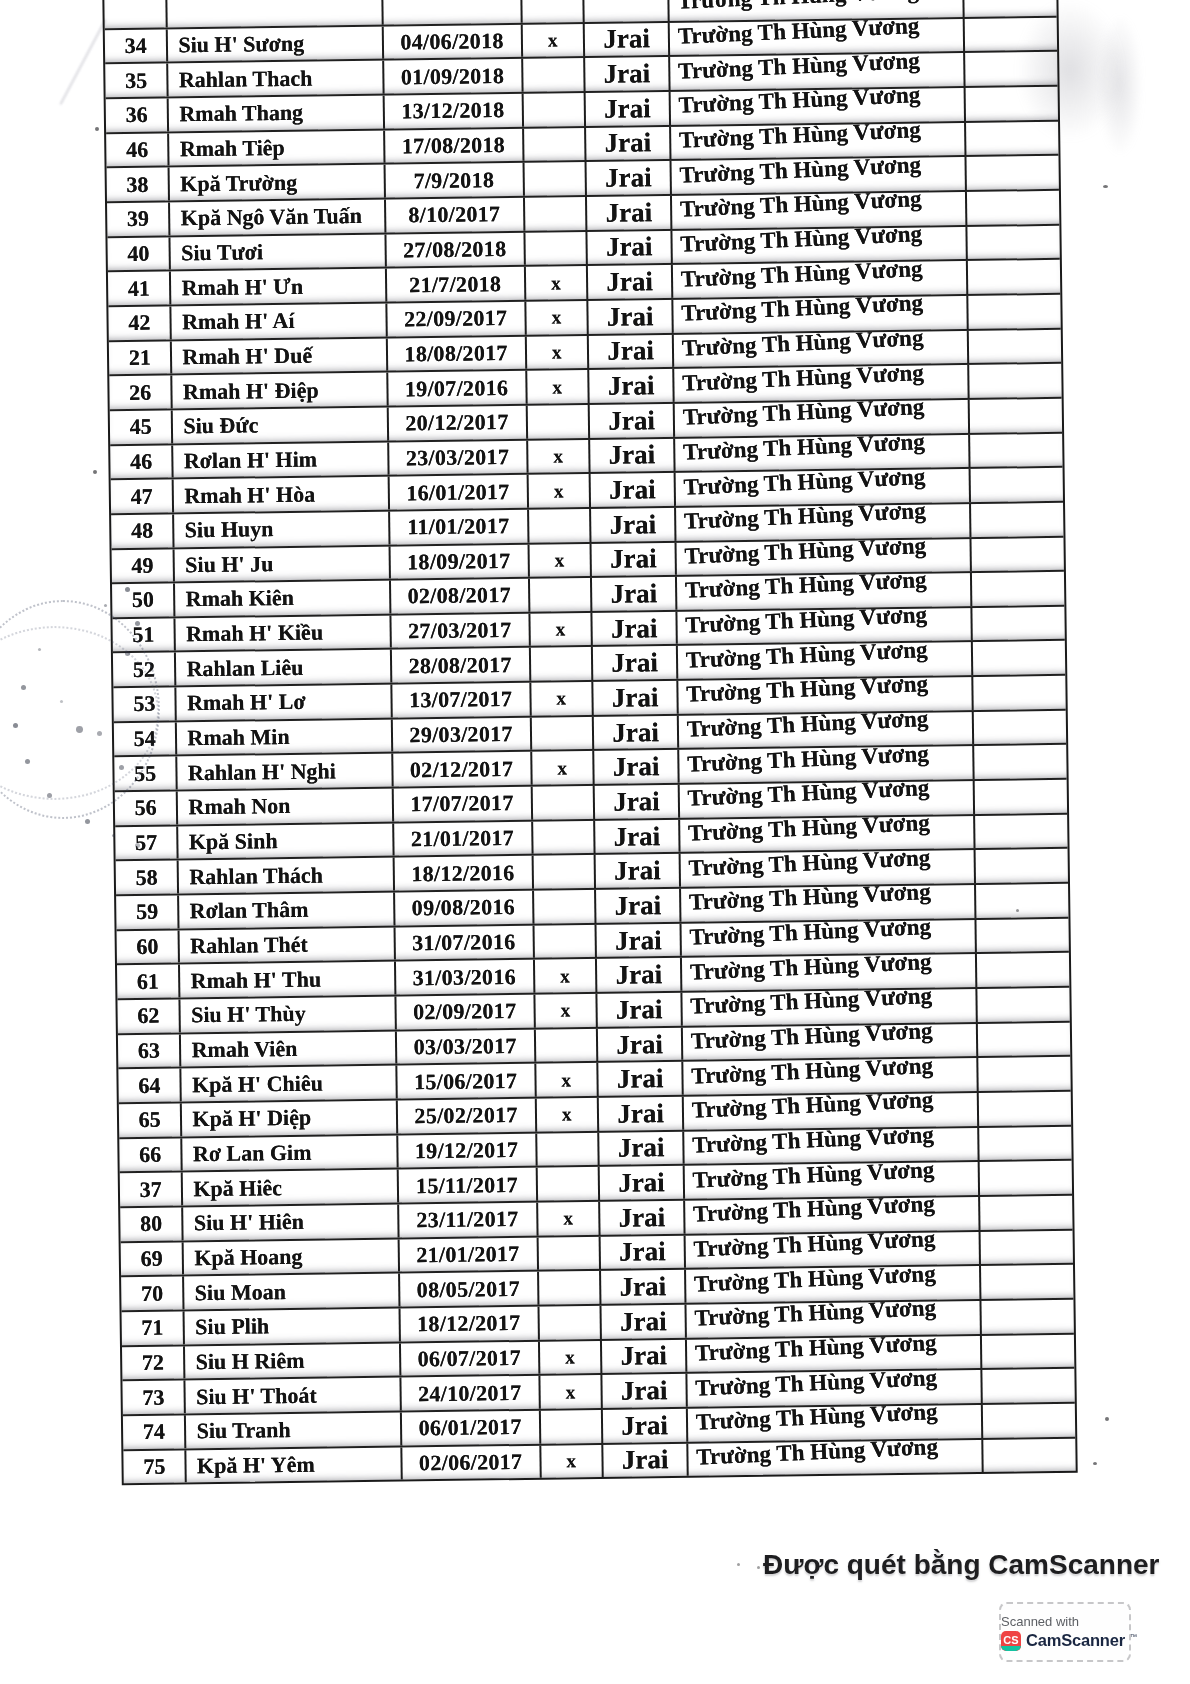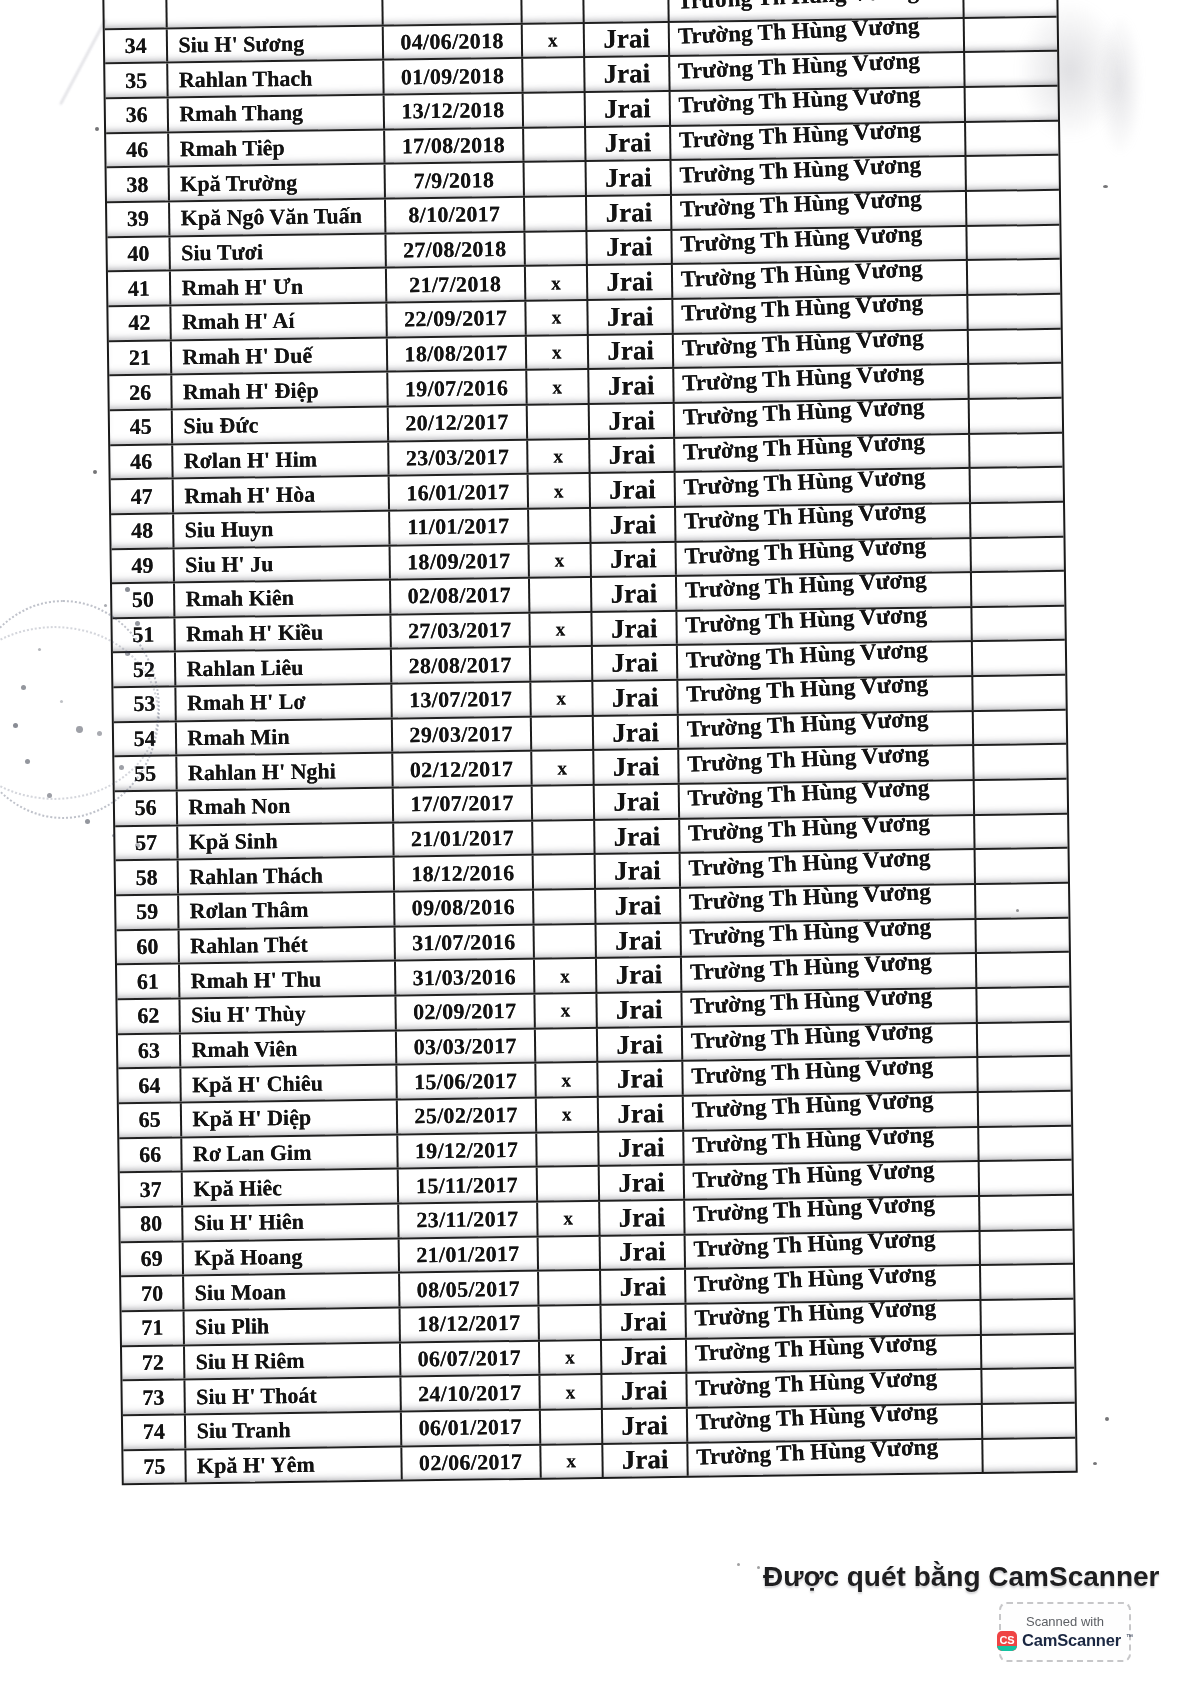--- a/index.html
+++ b/index.html
@@ -64,26 +64,25 @@
   .c-school{width:297px;padding-left:8px;font-size:23px;font-weight:700;}
   .c-school .school-text{display:inline-block;transform:rotate(-1.8deg) translateY(-2px);
     transform-origin:left center;}
   .c-last{width:93px;border-right:none;}
   
   .watermark{
     position:absolute;left:763px;top:1549px;z-index:8;
     font-family:"Liberation Sans","DejaVu Sans",sans-serif;
     font-size:28px;font-weight:600;color:#1e1e20;letter-spacing:0;
     text-shadow:0 2px 2px rgba(120,120,125,.35);
-    margin-top:12px;
   }
   .badge{
     position:absolute;left:999px;top:1602px;width:132px;height:60px;z-index:8;
     box-sizing:border-box;border:2px dashed #c7c7c9;border-radius:8px;background:#fefefe;
-    display:flex;flex-direction:column;align-items:center;justify-content:center;gap:2px;
+    display:flex;flex-direction:column;justify-content:center;gap:2px;
     font-family:"Liberation Sans","DejaVu Sans",sans-serif;
   }
   .badge-line1{font-size:13px;color:#5c5f64;}
   .badge-line2{display:flex;align-items:center;gap:5px;}
   .cs-logo{position:relative;width:20px;height:20px;border-radius:5px;background:#ef4444;
     display:flex;align-items:center;justify-content:center;overflow:hidden;flex:0 0 auto;}
   .cs-logo .cs-txt{color:#ffffff;font-size:11px;font-weight:700;line-height:1;position:relative;z-index:2;}
   .cs-logo::after{content:"";position:absolute;left:0;right:0;bottom:0;height:5px;
     background:#14c3a2;border-radius:0 0 5px 5px;z-index:1;}
   .badge-brand{font-size:16.5px;font-weight:700;color:#1a2742;letter-spacing:-.2px;}

